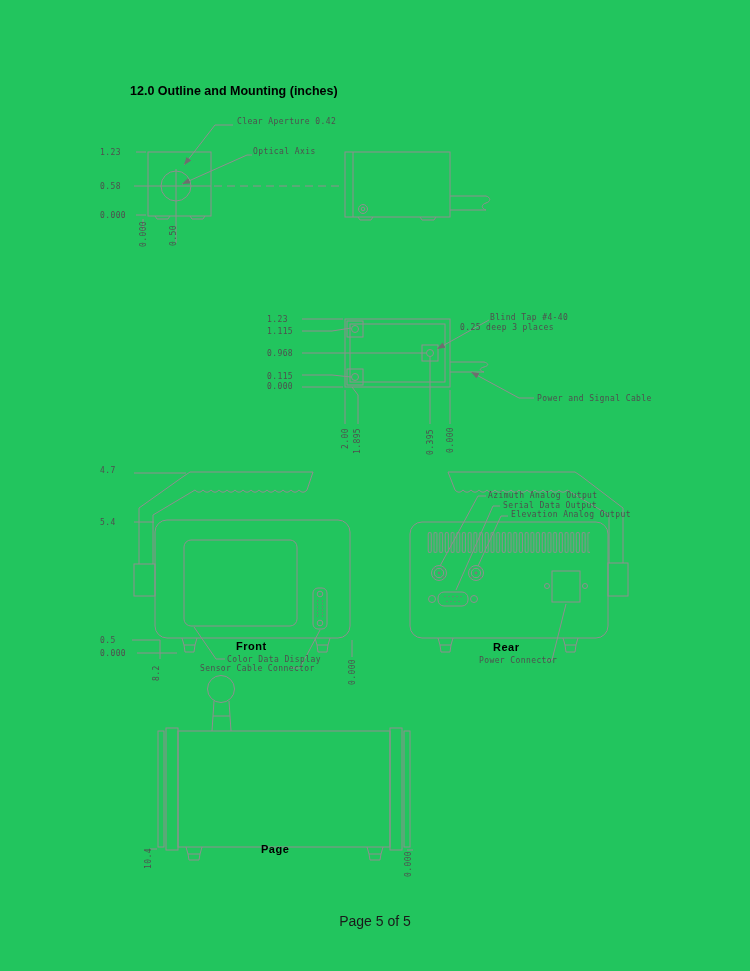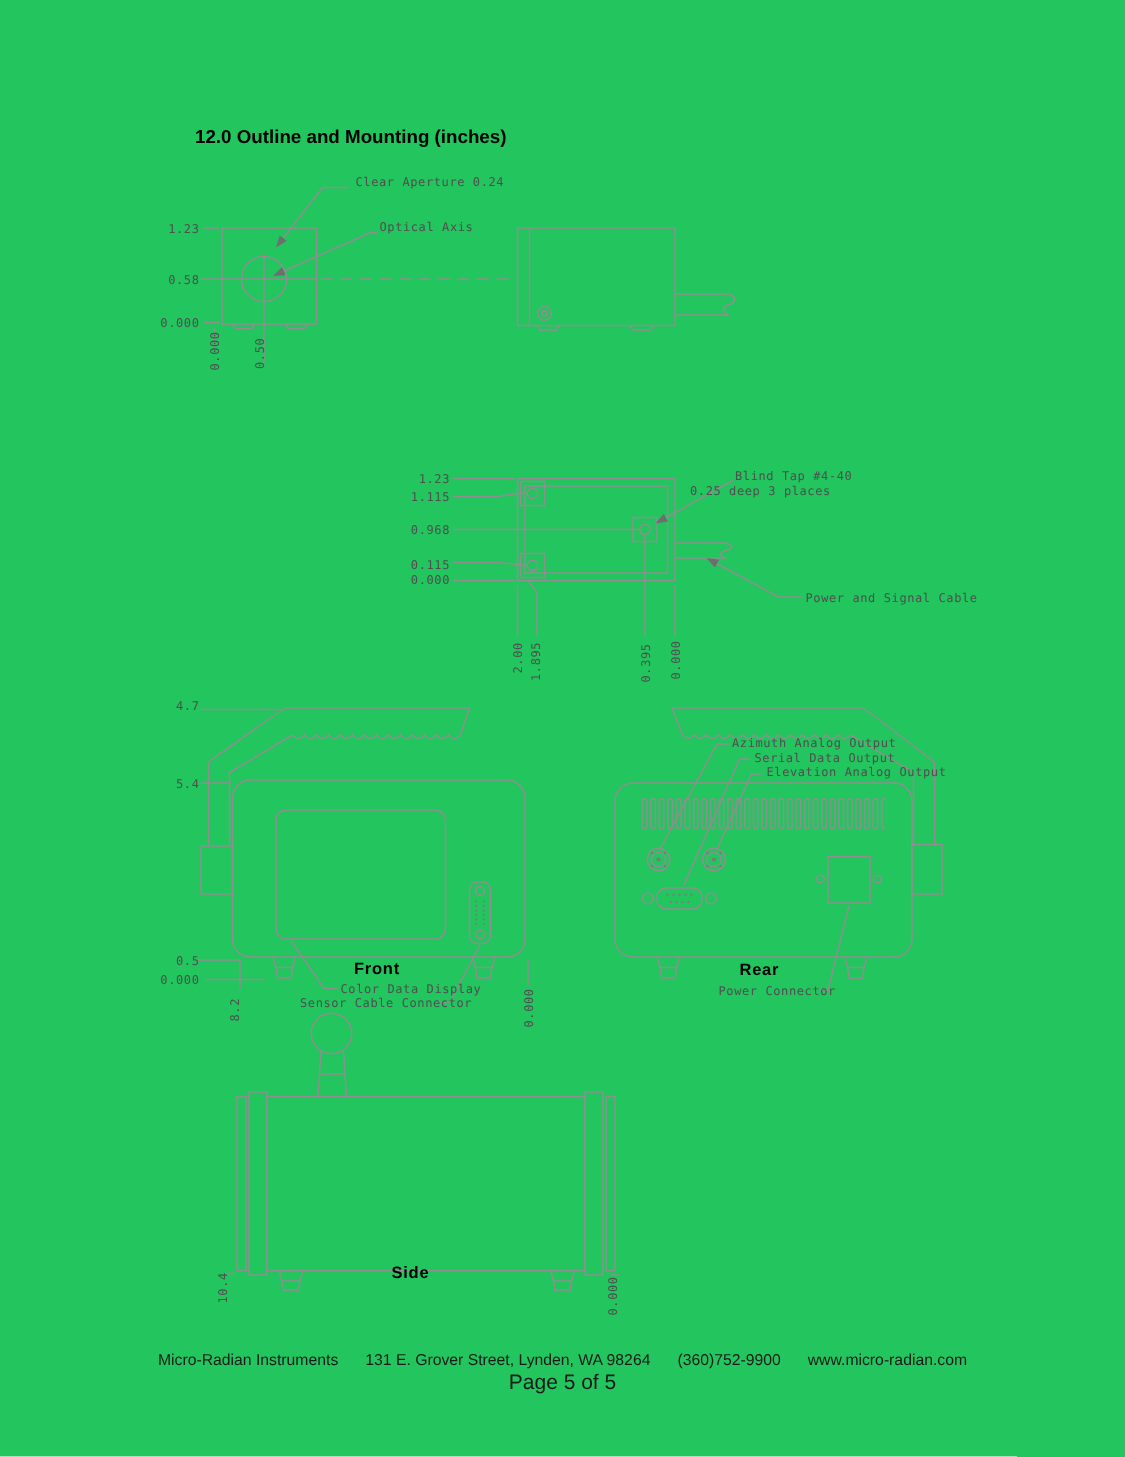--- a/index.html
+++ b/index.html
@@ -3,21 +3,21 @@
 <meta charset="utf-8">
 <style>
   html,body{margin:0;padding:0;background:#fff;}
   .page{position:relative;width:750px;height:971px;background:#22c55e;overflow:hidden;
         font-family:"Liberation Sans",sans-serif;text-decoration:underline;}
   svg{position:absolute;left:0;top:0;}
   svg .ln{stroke:#8f8f8f;fill:none;stroke-width:1;}
   svg .dot{fill:#7a7a7a;stroke:none;}
   .lbl{position:absolute;font-family:"DejaVu Sans Mono",monospace;font-size:8px;
        letter-spacing:0.4px;color:#4f4f4f;white-space:nowrap;line-height:9px;}
-  .lbl.r{text-align:right;width:33px;}
+  .lbl.r{text-align:left;width:33px;}
   .vlbl{position:absolute;font-family:"DejaVu Sans Mono",monospace;font-size:8px;
         letter-spacing:0.4px;color:#4f4f4f;white-space:nowrap;line-height:9px;
         transform:rotate(-90deg);transform-origin:0 0;}
   .viewname{position:absolute;font-family:"Liberation Sans",sans-serif;font-weight:bold;
         font-size:11px;color:#000;letter-spacing:0.5px;white-space:nowrap;}
   .title{position:absolute;left:130px;top:84px;font-weight:bold;font-size:12.5px;color:#000;white-space:nowrap;}
   .footer1{position:absolute;left:0;right:0;top:901px;display:flex;justify-content:center;
         gap:18px;font-size:10.5px;color:#1a1a1a;}
   .footer2{position:absolute;left:0;right:0;top:913px;text-align:center;font-size:14px;color:#1a1a1a;}
 </style>
@@ -145,21 +145,21 @@
       <rect class="ln" x="404" y="731" width="6" height="116"></rect>
       <circle class="ln" cx="221" cy="689" r="13.5"></circle>
       <path class="ln" d="M214,701 L212,731 M229,701 L231,731 M213,716 H230"></path>
       <path class="ln" d="M186,847 l2,7 l1,6 h10 l1,-6 l2,-7 M188,854 h12 M367,847 l2,7 l1,6 h10 l1,-6 l2,-7 M369,854 h12"></path>
       <path class="ln" d="M150,849 H157 M407,850 H413"></path>
     </g>
   </svg>
 
   <div class="title">12.0 Outline and Mounting (inches)</div>
 
-  <div class="lbl" style="left:237px;top:117px">Clear Aperture 0.24</div>
+  <div class="lbl" style="left:237px;top:117px">Clear Aperture 0.42</div>
   <div class="lbl" style="left:253px;top:147px">Optical Axis</div>
   <div class="lbl r" style="left:100px;top:148px">1.23</div>
   <div class="lbl r" style="left:100px;top:182px">0.58</div>
   <div class="lbl r" style="left:100px;top:211px">0.000</div>
   <div class="vlbl" style="left:139px;top:247px">0.000</div>
   <div class="vlbl" style="left:169px;top:246px">0.50</div>
 
   <div class="lbl r" style="left:267px;top:315px">1.23</div>
   <div class="lbl r" style="left:267px;top:327px">1.115</div>
   <div class="lbl r" style="left:267px;top:349px">0.968</div>
@@ -182,25 +182,19 @@
   <div class="viewname" style="left:236px;top:640px">Front</div>
   <div class="lbl" style="left:227px;top:655px">Color Data Display</div>
   <div class="lbl" style="left:200px;top:664px">Sensor Cable Connector</div>
 
   <div class="lbl" style="left:488px;top:491px">Azimuth Analog Output</div>
   <div class="lbl" style="left:503px;top:501px">Serial Data Output</div>
   <div class="lbl" style="left:511px;top:510px">Elevation Analog Output</div>
   <div class="viewname" style="left:493px;top:641px">Rear</div>
   <div class="lbl" style="left:479px;top:656px">Power Connector</div>
 
-  <div class="viewname" style="left:261px;top:843px">Side</div>
+  <div class="viewname" style="left:261px;top:843px">Page</div>
   <div class="vlbl" style="left:144px;top:869px">10.4</div>
   <div class="vlbl" style="left:404px;top:877px">0.000</div>
 
-  <div class="footer1">
-    <span>Micro-Radian Instruments</span>
-    <span>131 E. Grover Street, Lynden, WA  98264</span>
-    <span>(360)752-9900</span>
-    <span>www.micro-radian.com</span>
-  </div>
   <div class="footer2">Page 5 of 5</div>
 
 </div>
 
 </body></html>

